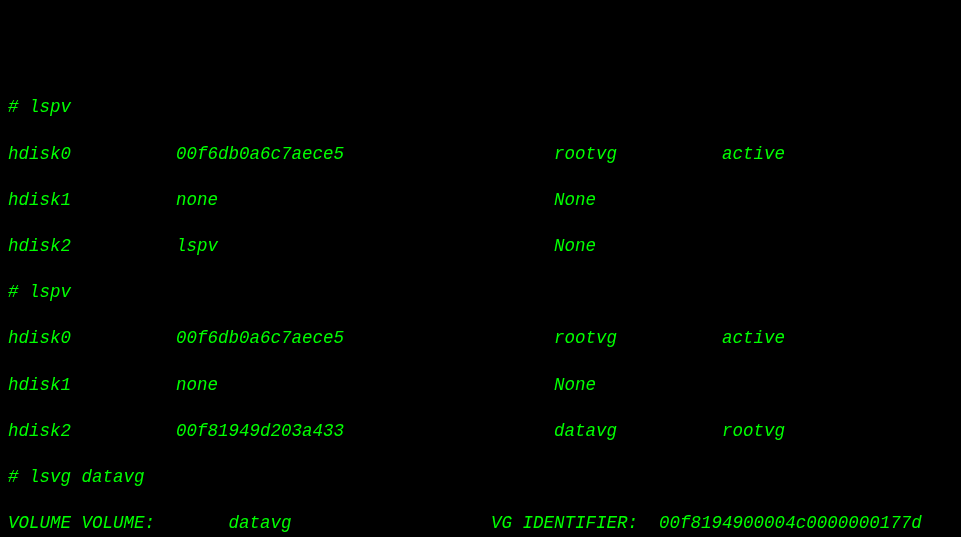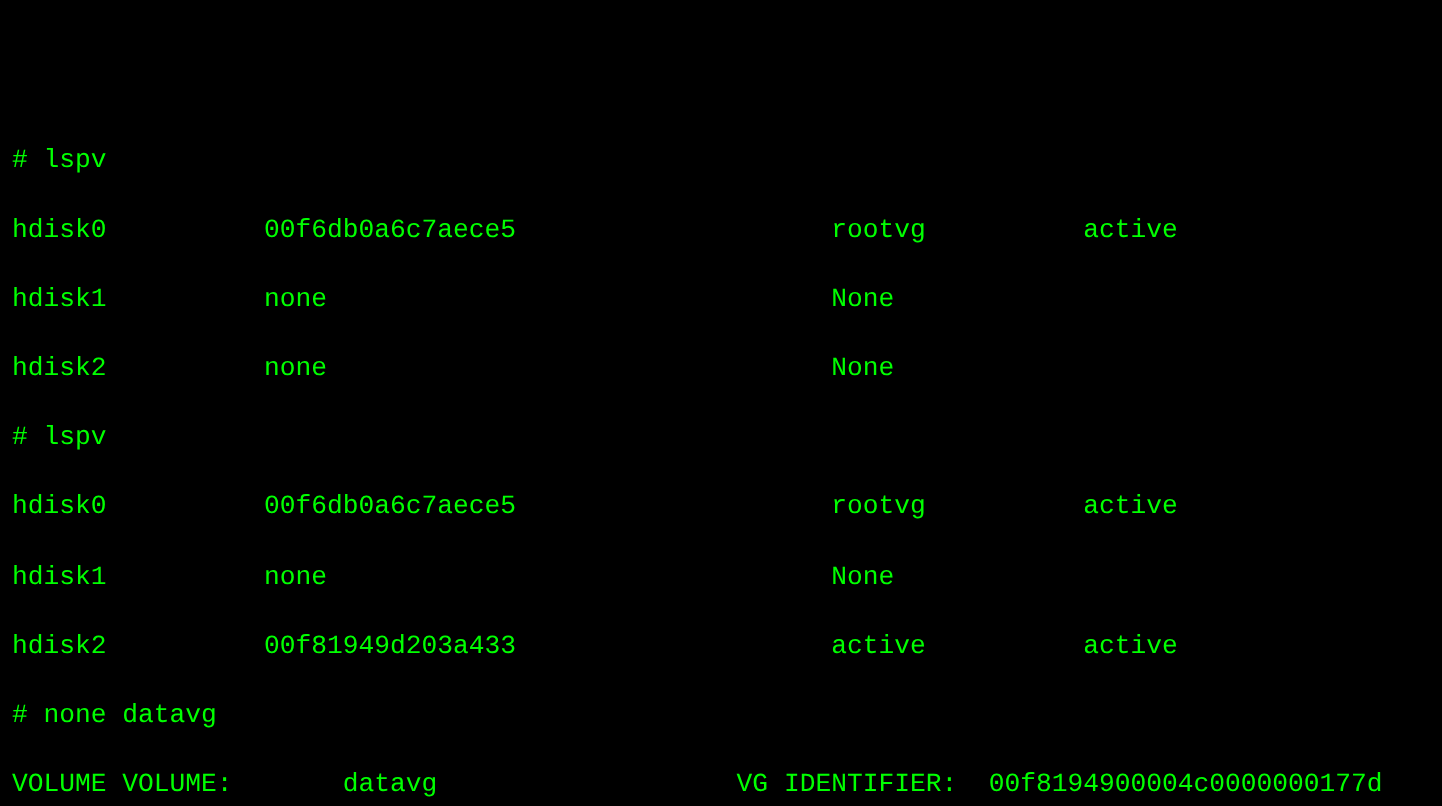--- a/index.html
+++ b/index.html
@@ -1,18 +1,19 @@
 <!DOCTYPE html>
 <html><head>
   <meta charset="utf-8">
   <style>
     * {
       margin: 0;
       padding: 0;
       box-sizing: border-box;
+      font-style: italic;
     }
     body {
       background: #000000;
       color: #00ff00;
       font-family: "Courier New", Courier, monospace;
       font-size: 17.5px;
       line-height: 1.32;
       padding: 4px 8px;
       width: 961px;
       height: 537px;
@@ -24,26 +25,26 @@
     }
   </style>
 </head>
 <body>
 
 
 
 <span class="line"># lspv</span>
 <span class="line">hdisk0          00f6db0a6c7aece5                    rootvg          active</span>
 <span class="line">hdisk1          none                                None</span>
-<span class="line">hdisk2          none                                None</span>
+<span class="line">hdisk2          lspv                                None</span>
 <span class="line"># lspv</span>
 <span class="line">hdisk0          00f6db0a6c7aece5                    rootvg          active</span>
 <span class="line">hdisk1          none                                None</span>
-<span class="line">hdisk2          00f81949d203a433                    active          active</span>
-<span class="line"># none datavg</span>
+<span class="line">hdisk2          00f81949d203a433                    datavg          rootvg</span>
+<span class="line"># lsvg datavg</span>
 <span class="line">VOLUME VOLUME:       datavg                   VG IDENTIFIER:  00f8194900004c0000000177d</span>
 
 
 
 
 
 
 
 
 

